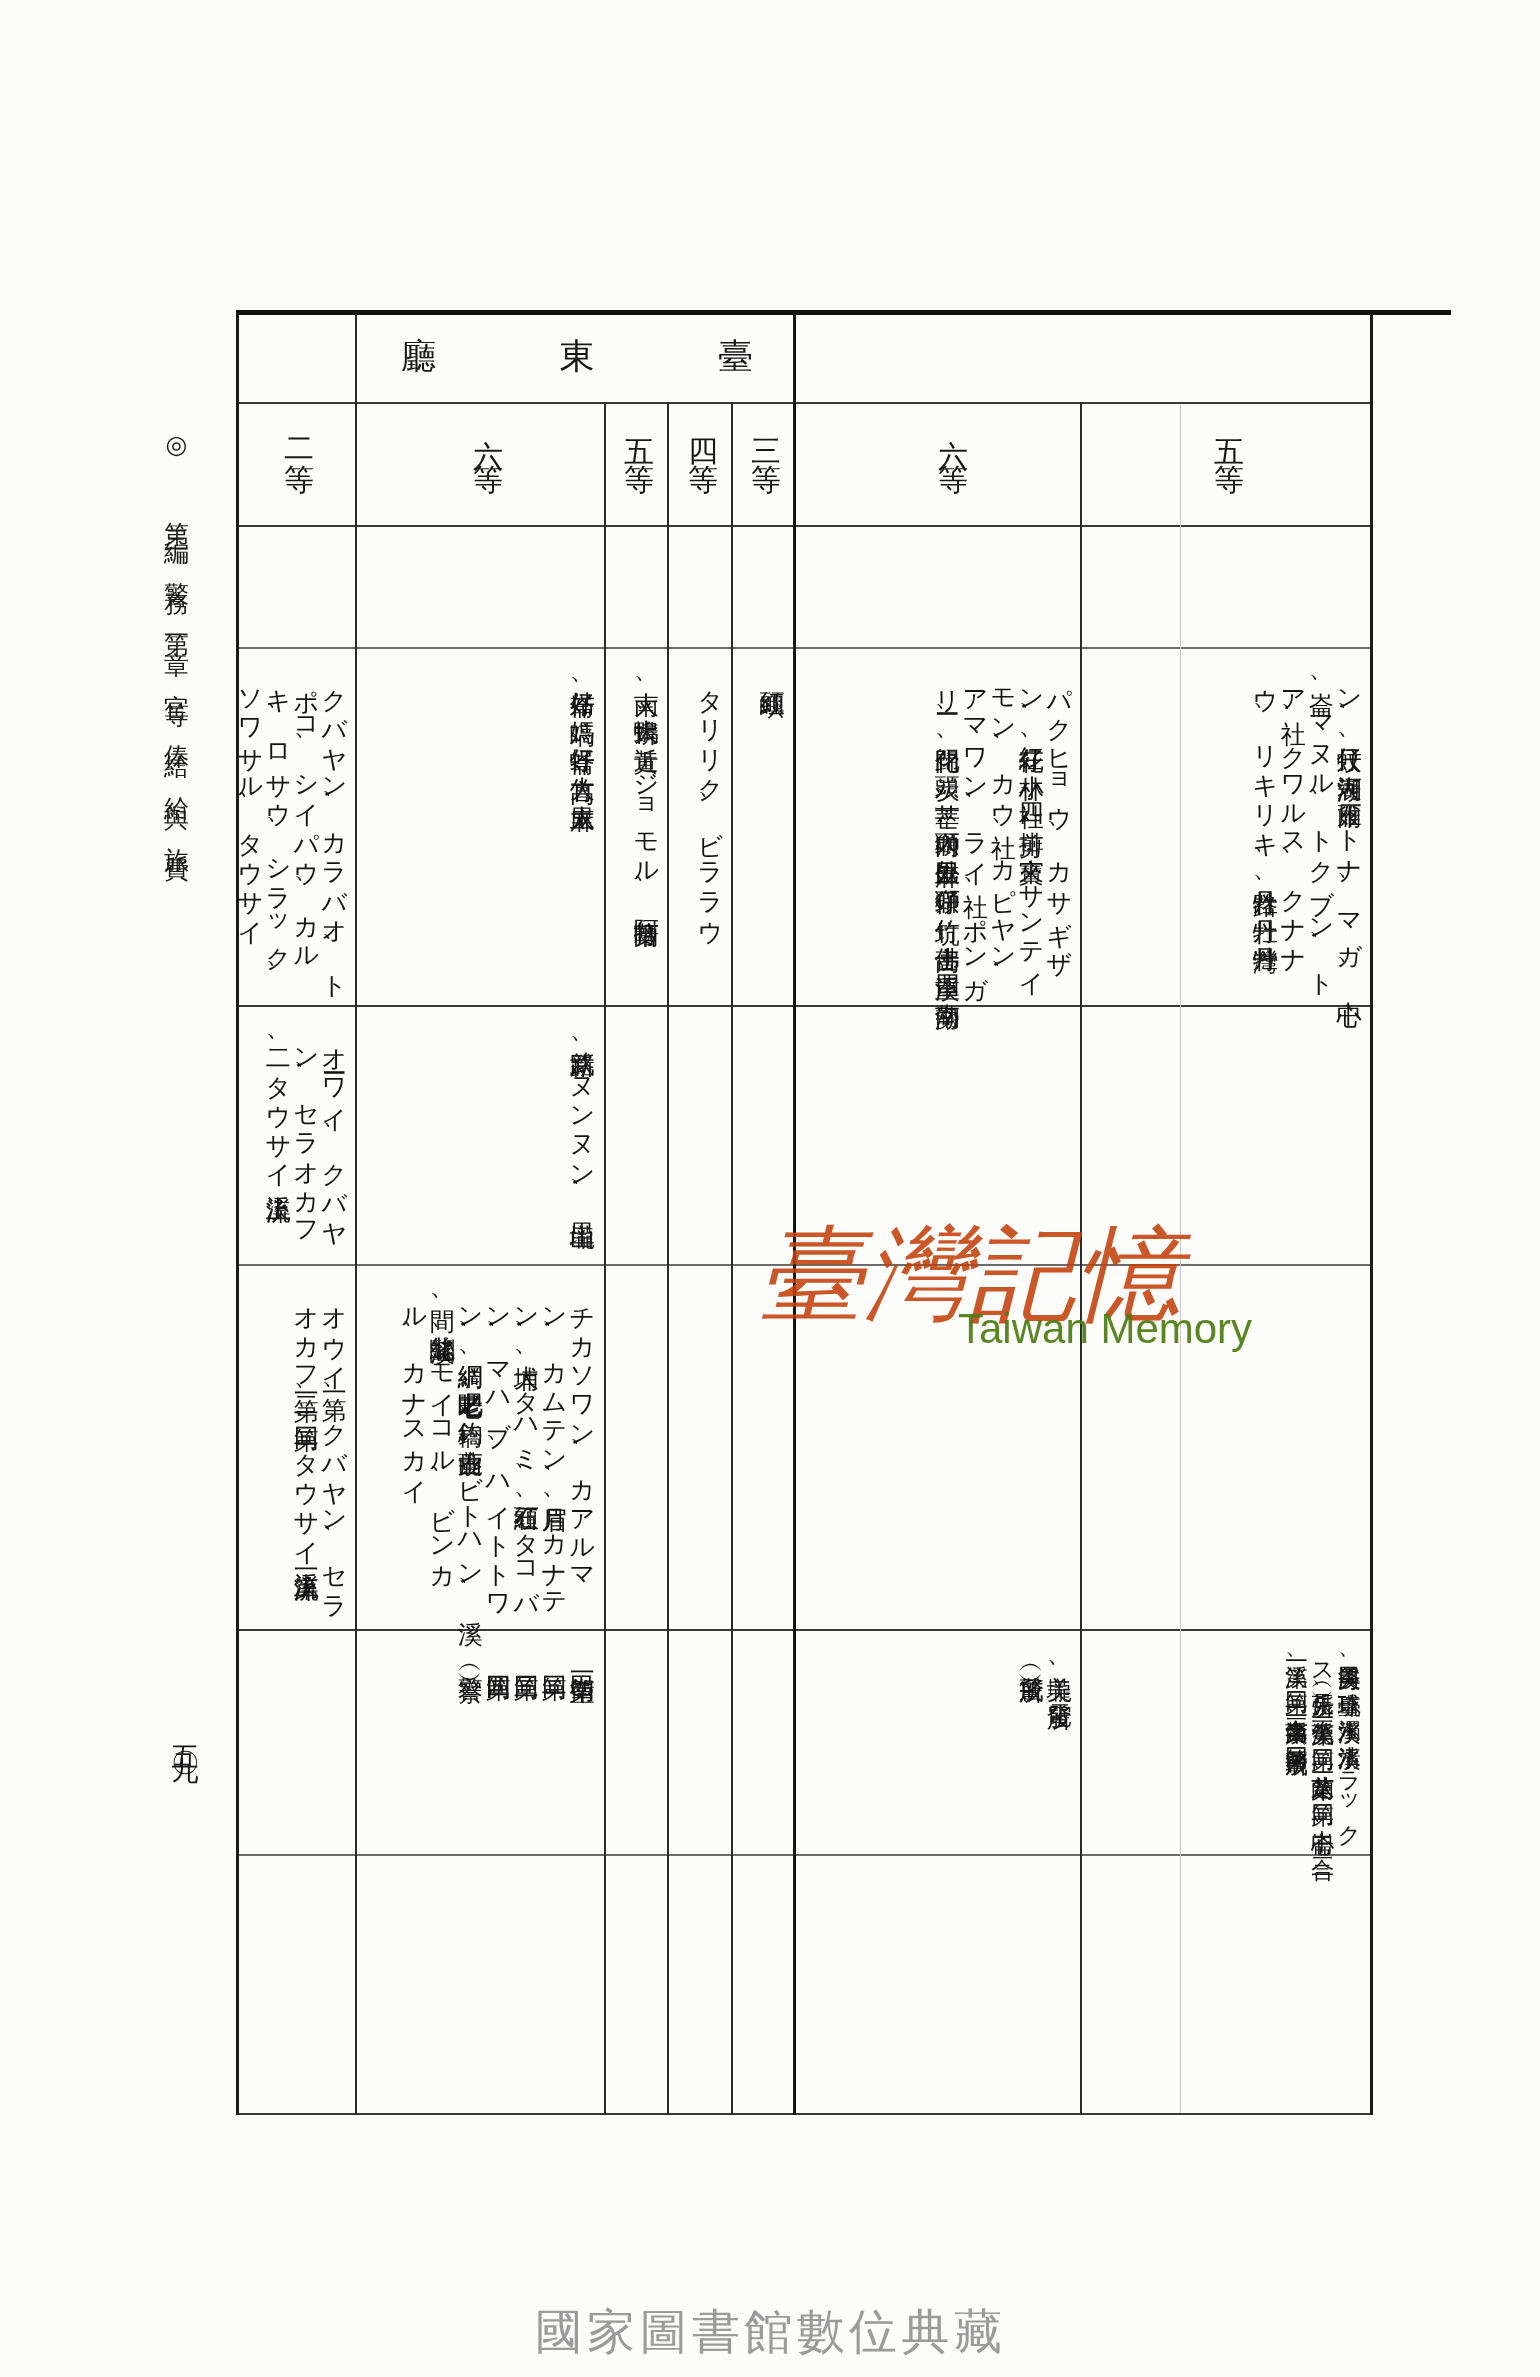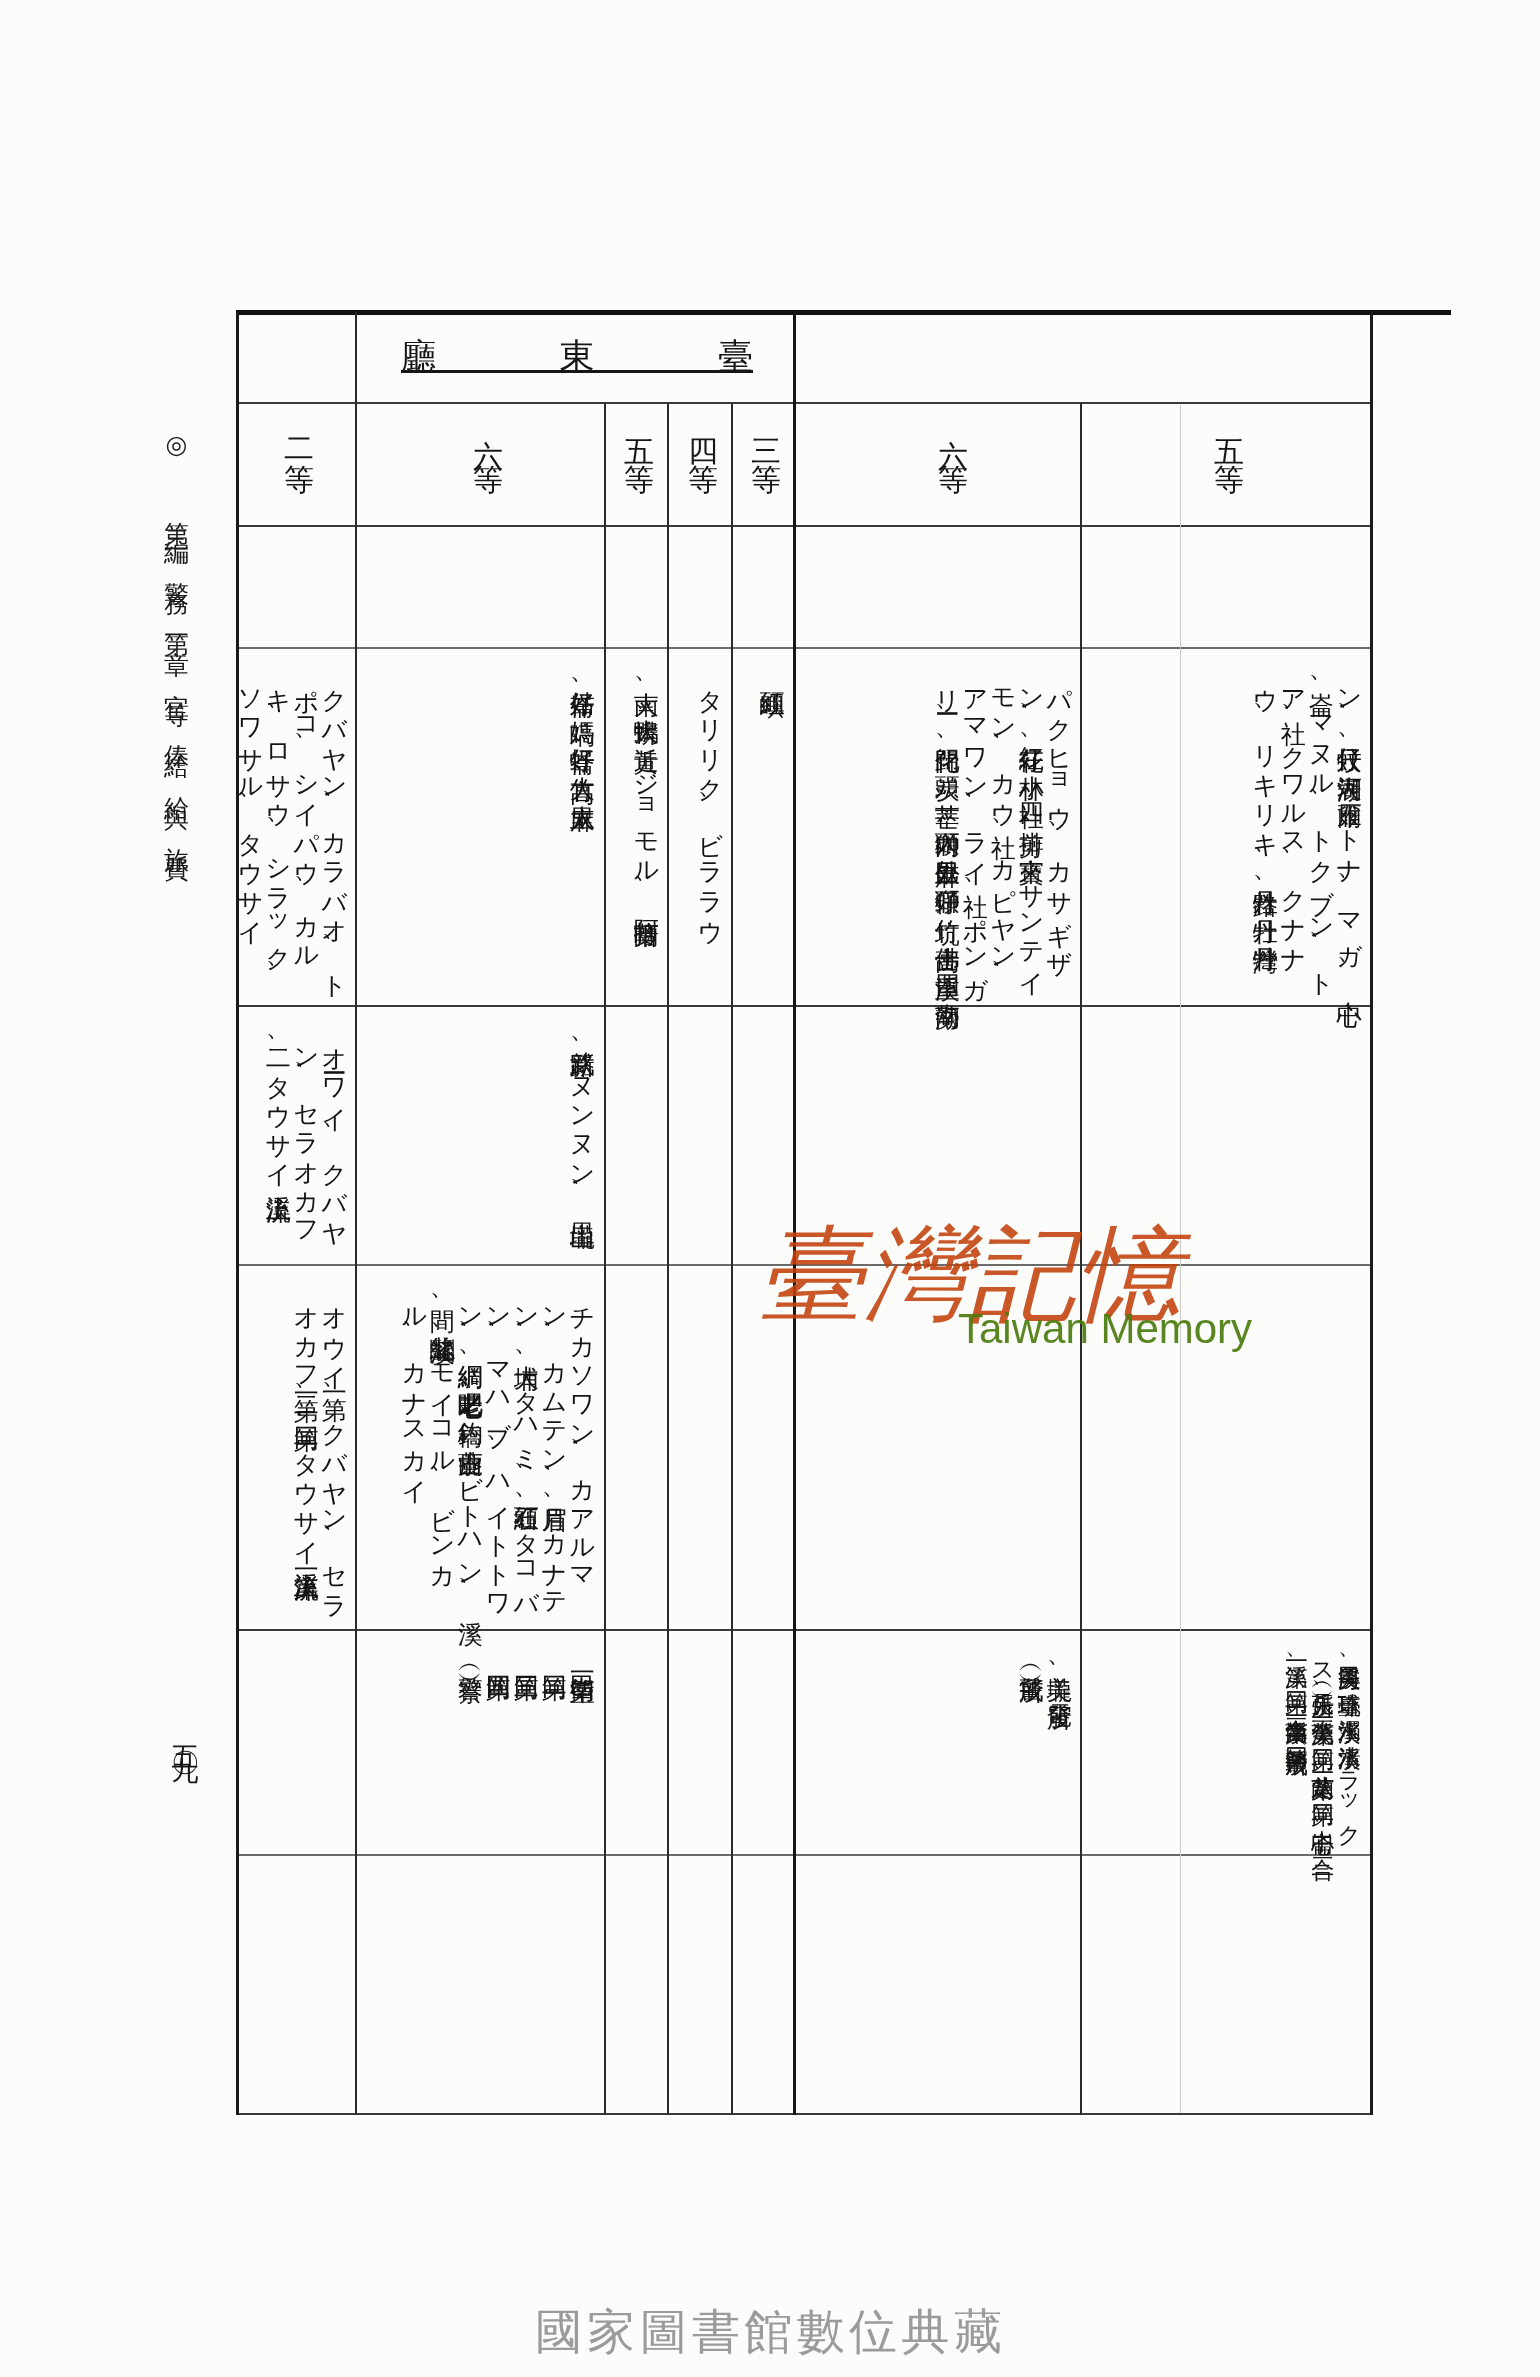--- a/index.html
+++ b/index.html
@@ -12,21 +12,21 @@
   .vline { position:absolute; width:1.8px; background:#2b2b2b; }
   .vline.heavy { width:2.6px; background:#151515; }
   .vline.border { width:2.6px; background:#1a1a1a; }
   .vline.crease { width:0.9px; background:#c9c9c9; }
   .hline { position:absolute; height:1.8px; background:#3a3a3a; }
   .hline.top { height:5.3px; background:#111; }
   .hline.faint { height:1.8px; background:#6b6b6b; }
   
   .colheader {
     position:absolute; font-size:35px; letter-spacing:0;
-    text-align:justify; text-align-last:justify; color:#161616;text-decoration:underline;
+    text-align:justify; text-align-last:justify; color:#161616;
   }
   .rank {
     position:absolute; writing-mode:vertical-rl; text-orientation:upright;
     font-size:30px; letter-spacing:25px; color:#161616;
   }
   
   .cell {
     position:absolute; writing-mode:vertical-rl; text-orientation:upright;
     font-size:25px; line-height:28px; letter-spacing:0.9px;
     white-space:pre-line; box-sizing:border-box;

